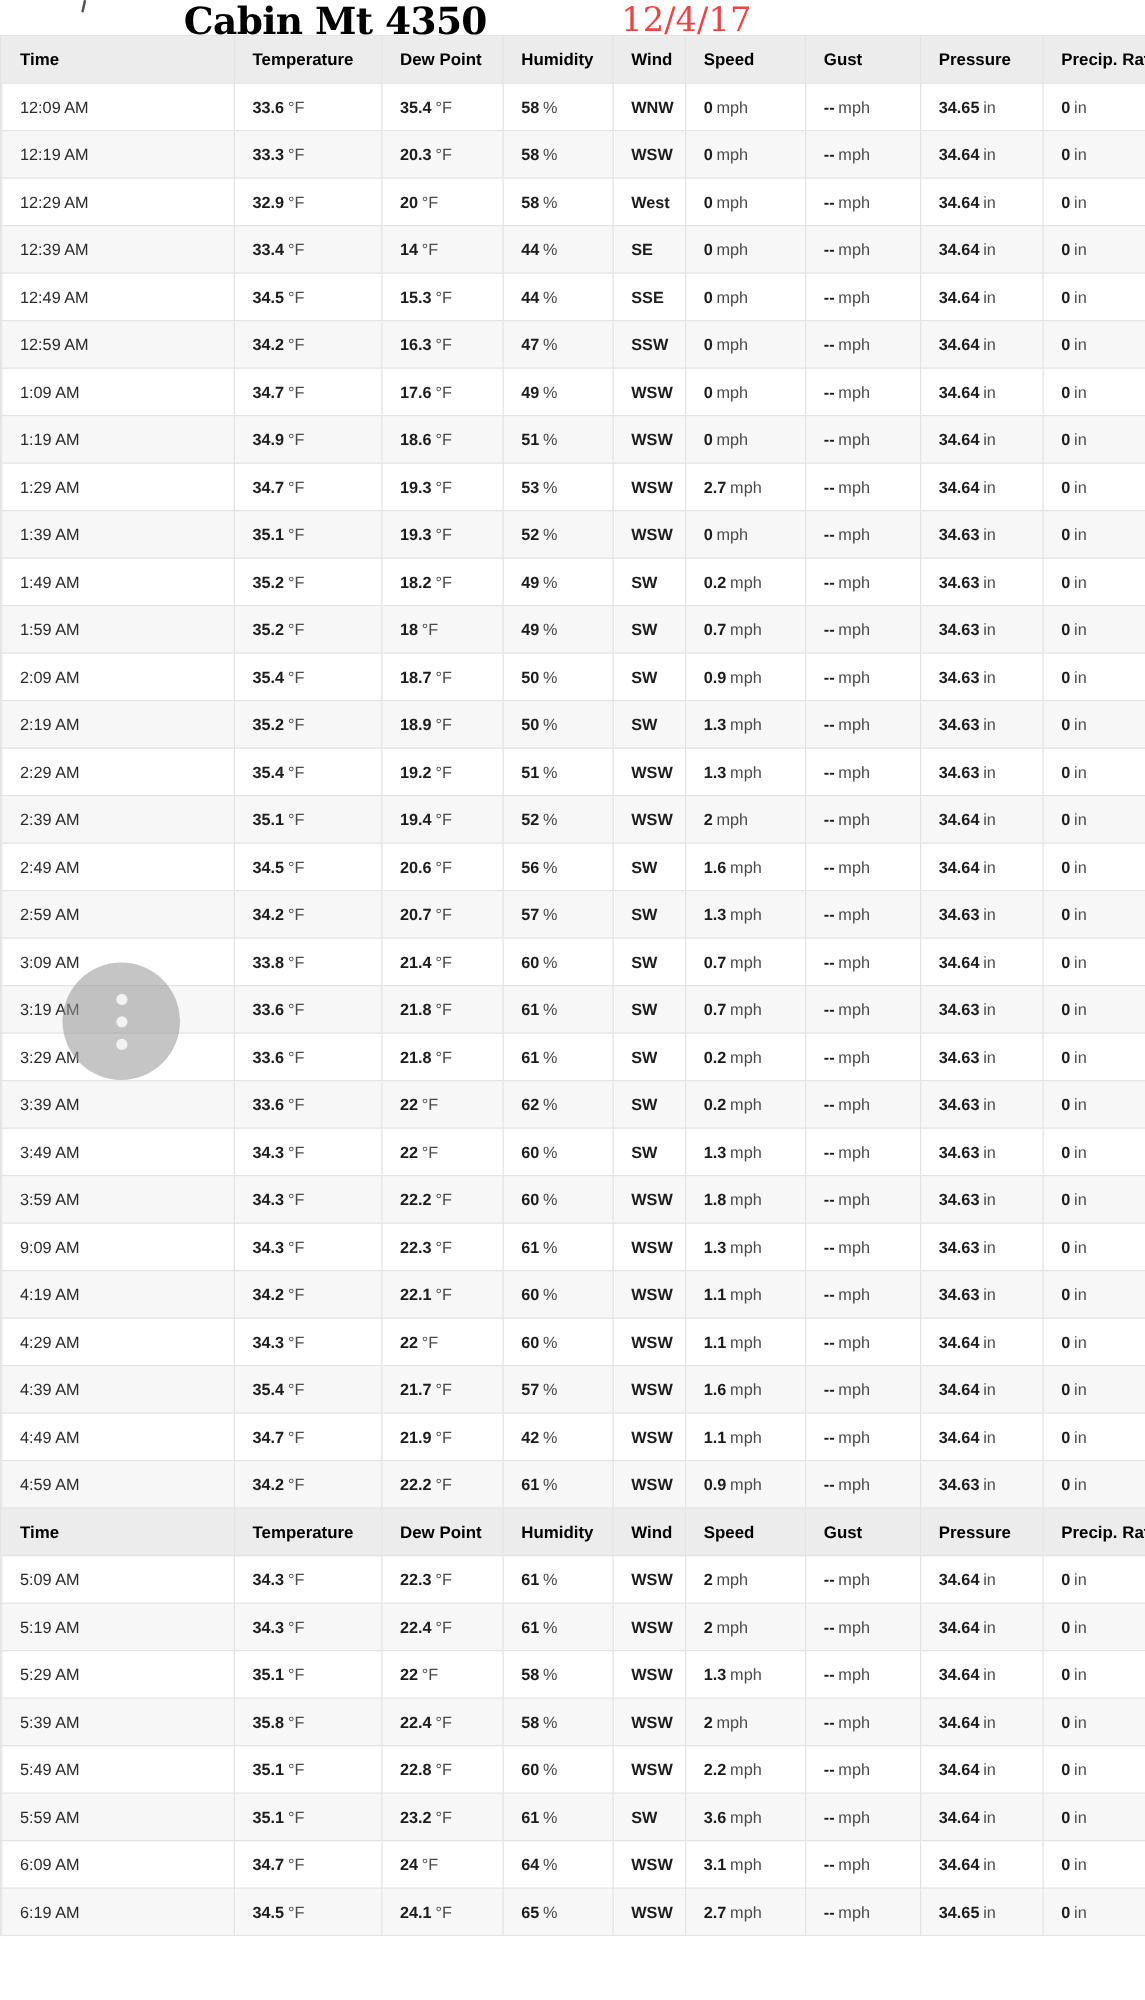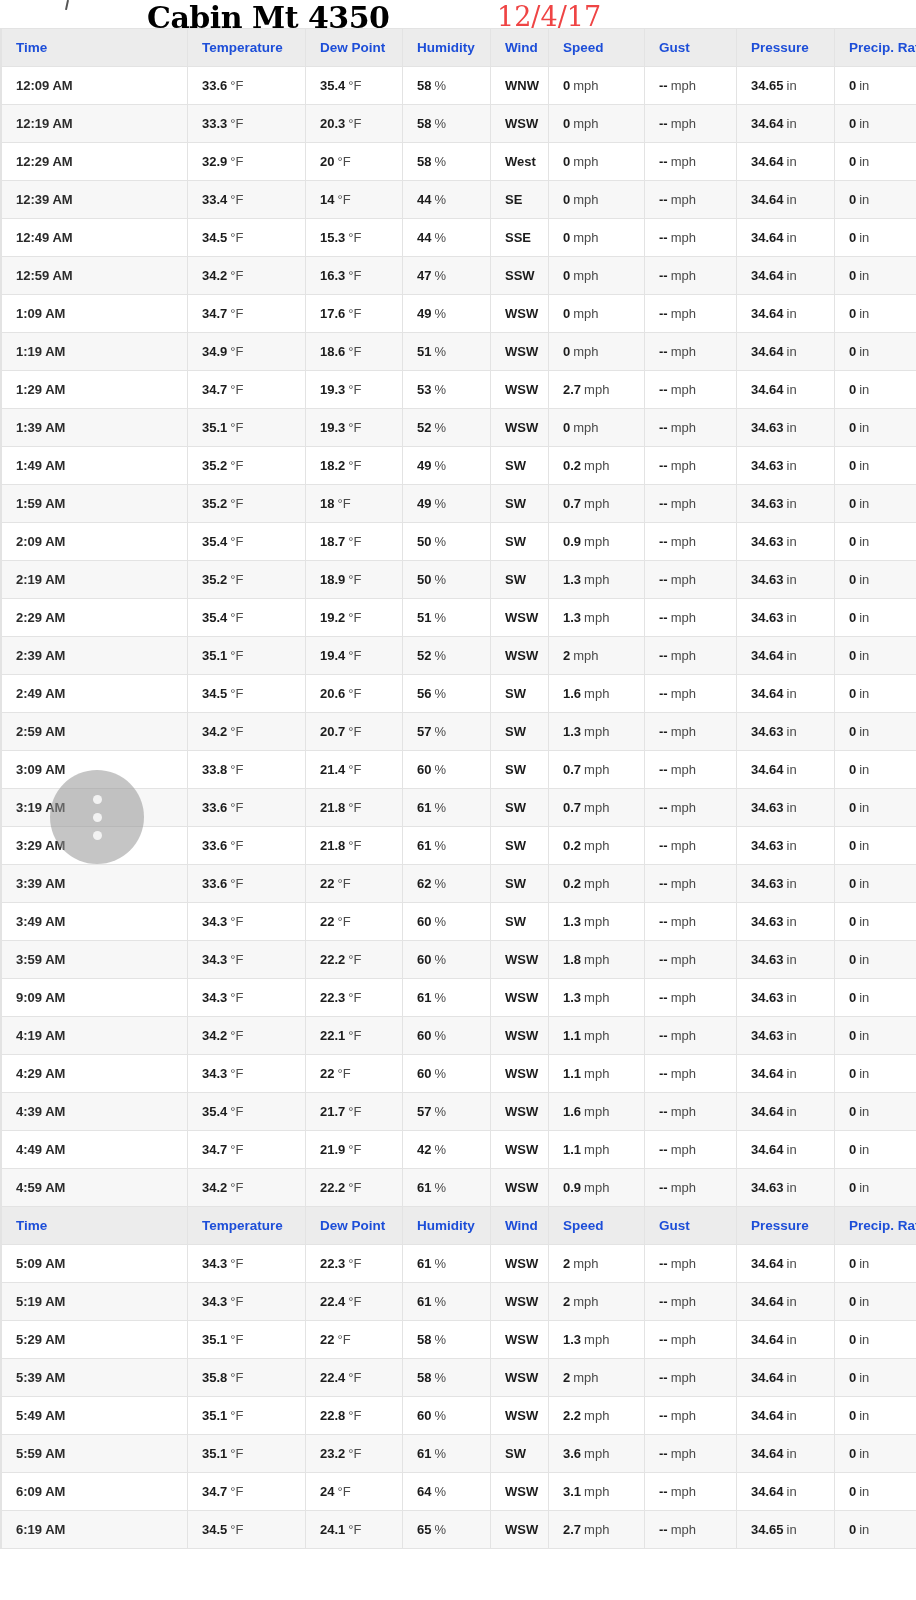--- a/index.html
+++ b/index.html
@@ -82,28 +82,28 @@
     height: 38px;
     text-align: left;
     vertical-align: middle;
     white-space: nowrap;
     color: #2b2b2b;
   }
   table.wx th {
     background: #ececec;
     font-weight: bold;
     font-size: 13.5px;
-    color: #1d4ed8;
+    color: #000000;
   }
   table.wx tbody tr:nth-child(even) td { background: #f7f7f7; }
   table.wx tbody tr:nth-child(odd) td  { background: #ffffff; }
 
   td .v { font-weight: bold; color: #1c1c1c; }
   td .u { font-weight: normal; color: #4a4a4a; margin-left: 3px; }
-  td.time { font-weight: bold; color: #1c1c1c; }
+  td.time { font-weight: normal; color: #1c1c1c; }
 
   
   .tbl-wrap { border-left: 1px solid #e3e3e3; }
 
   
   .fab {
     position: absolute;
     left: 50px;
     top: 770px;
     width: 94px;

